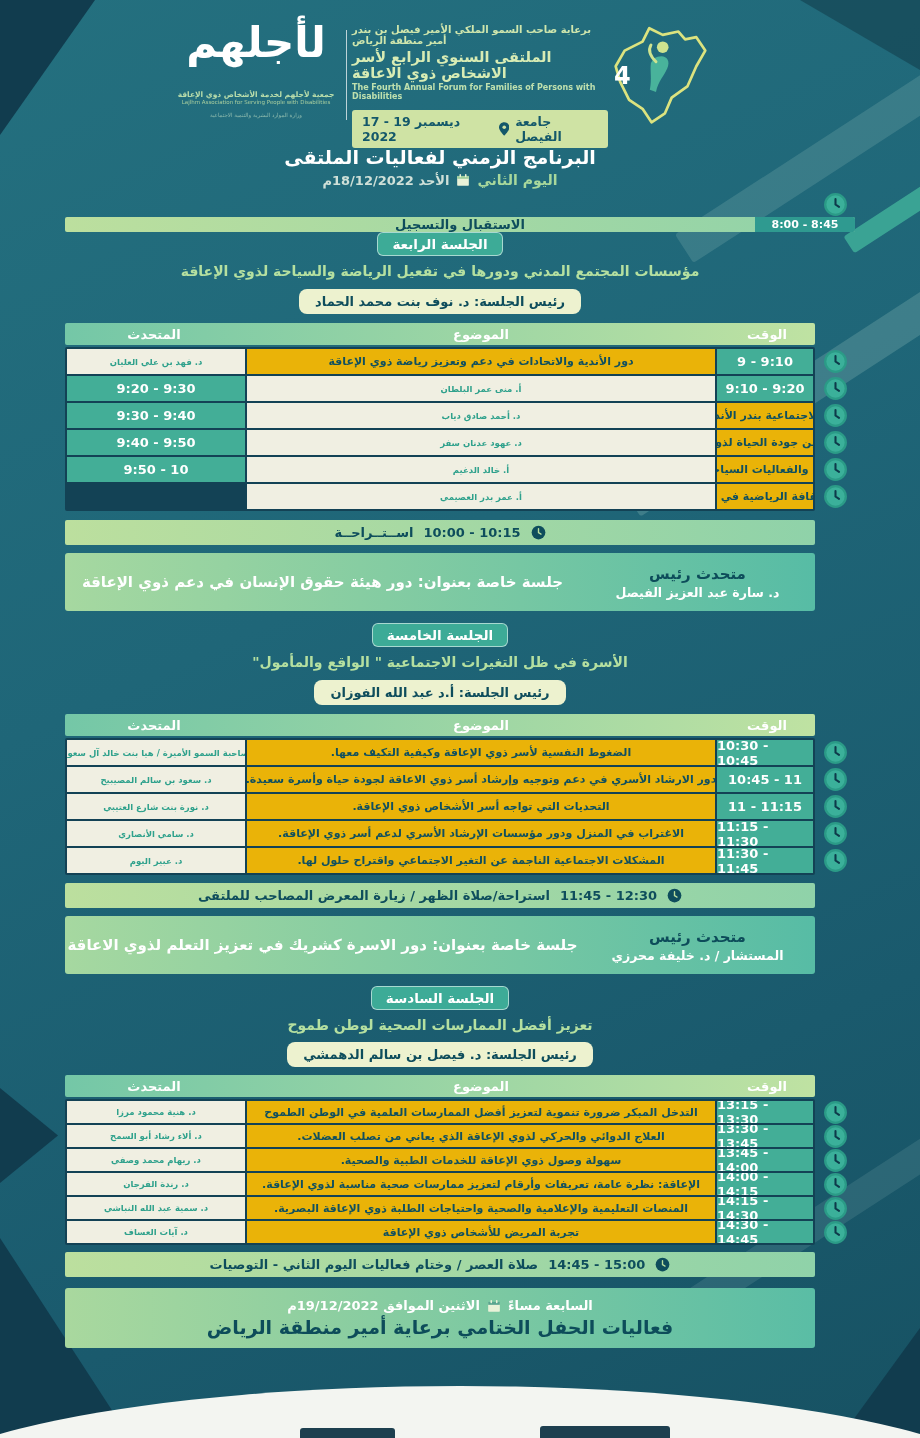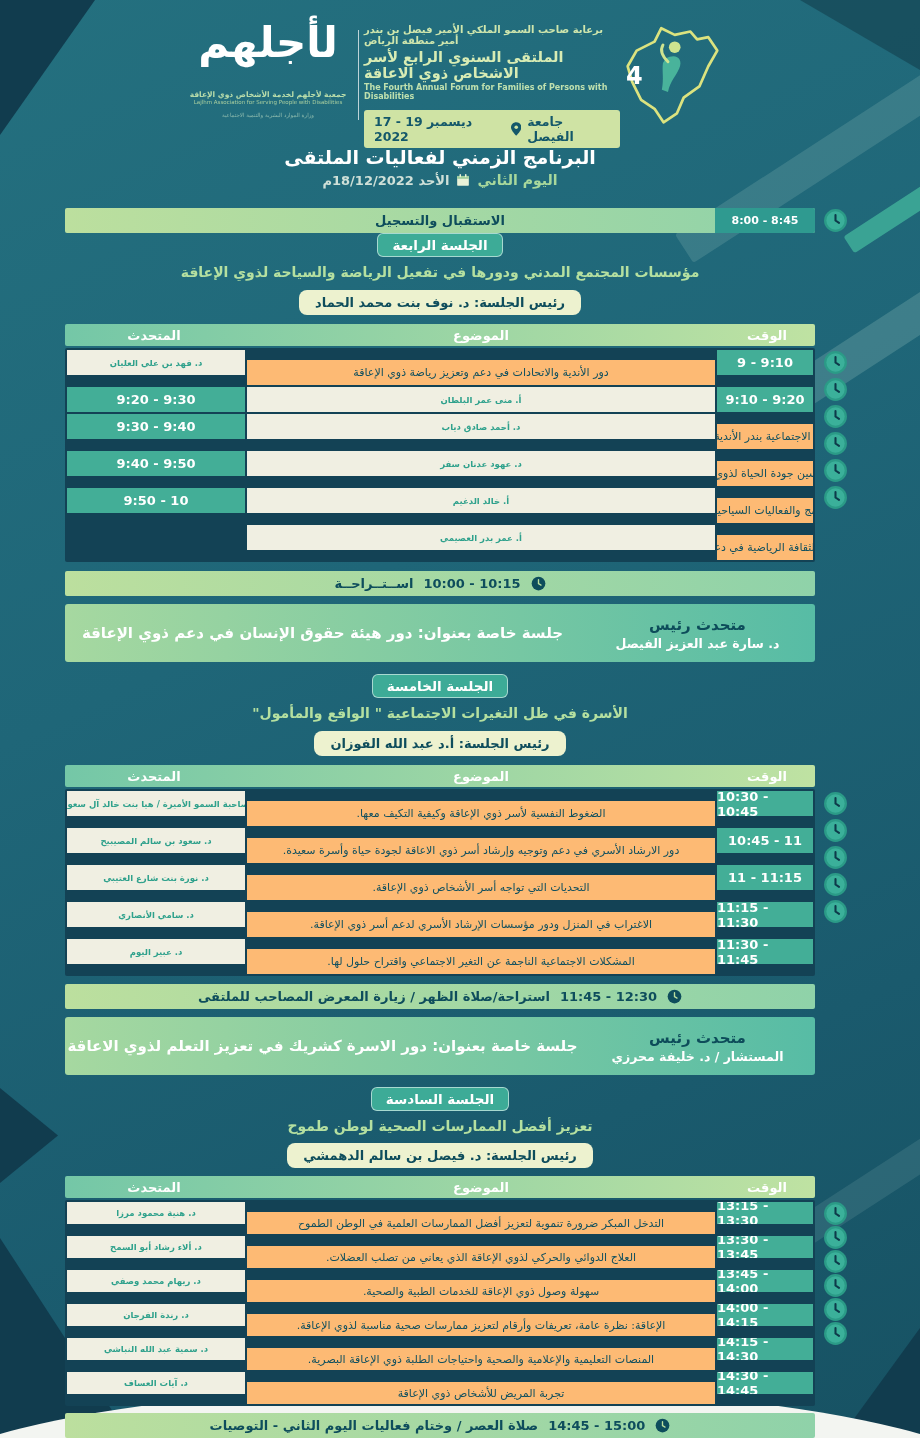--- a/index.html
+++ b/index.html
@@ -16,21 +16,21 @@
   .wedge-bl{left:0;bottom:0;width:130px;height:200px;background:#113c4e;clip-path:polygon(0 0,100% 100%,0 100%);}
   .wedge-br{right:0;bottom:0;width:80px;height:110px;background:#113c4e;clip-path:polygon(100% 0,100% 100%,0 100%);}
   .ribbon{background:rgba(190,225,210,.16);transform:rotate(-33deg);border-radius:3px;}
   .ribbon-a{right:-40px;top:150px;width:300px;height:34px;}
   .ribbon-b{right:-60px;top:380px;width:380px;height:36px;background:rgba(190,225,210,.20);}
   .ribbon-c{right:-30px;top:205px;width:110px;height:20px;background:rgba(63,174,153,.85);}
   .ribbon-d{right:-70px;top:1200px;width:320px;height:30px;background:rgba(190,225,210,.12);}
   .white-curve{left:-110px;bottom:-78px;width:1140px;height:130px;background:#f3f5f1;border-radius:50% 50% 0 0 / 90% 90% 0 0;}
   .smudge{position:absolute;background:#1d3f4f;border-radius:3px 3px 0 0;}
   
-  .hdr{position:absolute;inset:0;z-index:3;margin-left:12px;}
+  .hdr{position:absolute;inset:0;z-index:3;}
   .logo{position:absolute;left:172px;top:22px;width:168px;text-align:center;color:#fff;}
   .logo-title{font-size:42px;font-weight:bold;line-height:1;letter-spacing:-1px;}
   .logo-sub1{margin-top:26px;font-size:7.5px;color:#b9ddab;font-weight:bold;}
   .logo-sub2{font-size:5.5px;color:#a9cf9f;}
   .logo-sub3{margin-top:7px;font-size:5.5px;color:#8fbcae;}
   .hdr-divider{position:absolute;left:346px;top:30px;width:1px;height:90px;background:rgba(255,255,255,.7);}
   .patron{position:absolute;left:352px;top:24px;width:256px;direction:rtl;text-align:left;}
   .patron-l1{font-size:10px;color:#cfe6ad;font-weight:bold;}
   .patron-l2{margin-top:3px;font-size:14.5px;color:#d8ecb4;font-weight:bold;}
   .patron-l3{margin-top:2px;font-size:8px;color:#bfe0ae;font-weight:bold;}
@@ -57,21 +57,21 @@
   .rchip{position:absolute;right:0;top:0;bottom:0;width:100px;background:#2f9a90;color:#fff;display:flex;align-items:center;justify-content:center;font-size:11px;font-weight:bold;border-radius:0 2px 2px 0;}
   .barclk{width:15px;height:15px;}
   .badge{display:inline-block;background:#3dab97;border:1px solid rgba(255,255,255,.55);border-radius:6px;padding:3px 14px;color:#fff;font-weight:bold;font-size:13.5px;}
   .stitle{color:#b5e0a0;font-weight:bold;font-size:14px;margin-top:7px;}
   .chair{display:inline-block;background:#edf2cf;border-radius:8px;padding:5px 16px;color:#0e4d5c;font-weight:bold;font-size:13px;}
   .thead{display:grid;grid-template-columns:96px 1fr 178px;height:22px;align-items:center;background:linear-gradient(to left,#bfe2a2,#74c7a7);border-radius:2px;color:#fff;font-weight:bold;font-size:13px;text-align:center;margin-bottom:2px;}
   .tbody{display:grid;grid-template-columns:96px 1fr 178px;gap:2px;background:#134255;padding:2px;border-radius:2px;}
   .c{display:flex;align-items:center;justify-content:center;height:25px;overflow:hidden;}
   .t3 .c{height:22px;}
   .c.time{background:#43ae97;color:#fff;font-size:13px;font-weight:bold;}
-  .c.topic{background:#fdba74;color:#11505f;font-size:11px;font-weight:normal;white-space:nowrap;margin-top:10px;}
+  .c.topic{background:#eab308;color:#11505f;font-size:11px;font-weight:bold;white-space:nowrap;}
   .c.speaker{background:#f0efe2;color:#2fa18c;font-size:8.5px;font-weight:bold;white-space:nowrap;}
   .special{width:750px;height:58px;border-radius:3px;background:linear-gradient(to left,#57bca5,#a6d8a0);display:flex;direction:rtl;align-items:center;}
   .sp-right{width:235px;display:flex;flex-direction:column;align-items:center;justify-content:center;gap:2px;}
   .sp-role{color:#0d4c5a;font-weight:bold;font-size:15px;}
   .sp-name{color:#fff;font-weight:bold;font-size:12.5px;}
   .sp-title{flex:1;text-align:center;color:#fff;font-weight:bold;font-size:15px;}
   .finale{width:750px;height:60px;border-radius:3px;background:linear-gradient(to left,#5abda5,#a9d89e);display:flex;flex-direction:column;align-items:center;justify-content:center;gap:3px;direction:rtl;}
   .fin-l1{display:flex;direction:rtl;align-items:center;gap:7px;color:#fff;font-weight:bold;font-size:13px;}
   .fin-l2{color:#0d4c5a;font-weight:bold;font-size:19px;}
   .calsvg{width:14px;height:14px;}
@@ -134,21 +134,21 @@
       <span class="day-label">اليوم الثاني</span>
       <svg class="calsvg" viewBox="0 0 24 24">
             <rect x="2" y="5" width="20" height="17" rx="2" fill="#e9f2d8"></rect>
             <rect x="2" y="5" width="20" height="5" fill="#9fcf9f"></rect>
             <rect x="6" y="1.8" width="2.6" height="5.4" rx="1.2" fill="#e9f2d8"></rect>
             <rect x="15.4" y="1.8" width="2.6" height="5.4" rx="1.2" fill="#e9f2d8"></rect>
           </svg>
       <span class="day-date">الأحد 18/12/2022م</span>
     </div>
 
-    <div class="sched" style="margin-top:20px;">
+    <div class="sched" style="margin-top:4px;flex-direction:column;">
       <div class="clockstrip">
             <span class="clk">
               <svg class="clksvg" viewBox="0 0 24 24">
                 <circle cx="12" cy="12" r="11" fill="#2b9b87"></circle>
                 <circle cx="12" cy="12" r="8.8" fill="#3bb09a"></circle>
                 <path d="M12 6.8 V12 L15.4 14.2" stroke="#0d3a4a" stroke-width="2" fill="none" stroke-linecap="round"></path>
               </svg>
             </span>
           </div>
       <div class="bar">
@@ -475,18 +475,19 @@
         <div class="fin-l1">
           <span>السابعة مساءً</span>
           <svg class="calsvg" viewBox="0 0 24 24">
                 <rect x="2" y="5" width="20" height="17" rx="2" fill="#e9f2d8"></rect>
                 <rect x="2" y="5" width="20" height="5" fill="#5aa58f"></rect>
                 <rect x="6" y="1.8" width="2.6" height="5.4" rx="1.2" fill="#e9f2d8"></rect>
                 <rect x="15.4" y="1.8" width="2.6" height="5.4" rx="1.2" fill="#e9f2d8"></rect>
               </svg>
           <span>الاثنين الموافق 19/12/2022م</span>
         </div>
+        <div class="fin-l2">فعاليات الحفل الختامي برعاية أمير منطقة الرياض</div>
       </div>
     </div>
 
   </div>
   </div>
 </div>
 
 </body></html>

